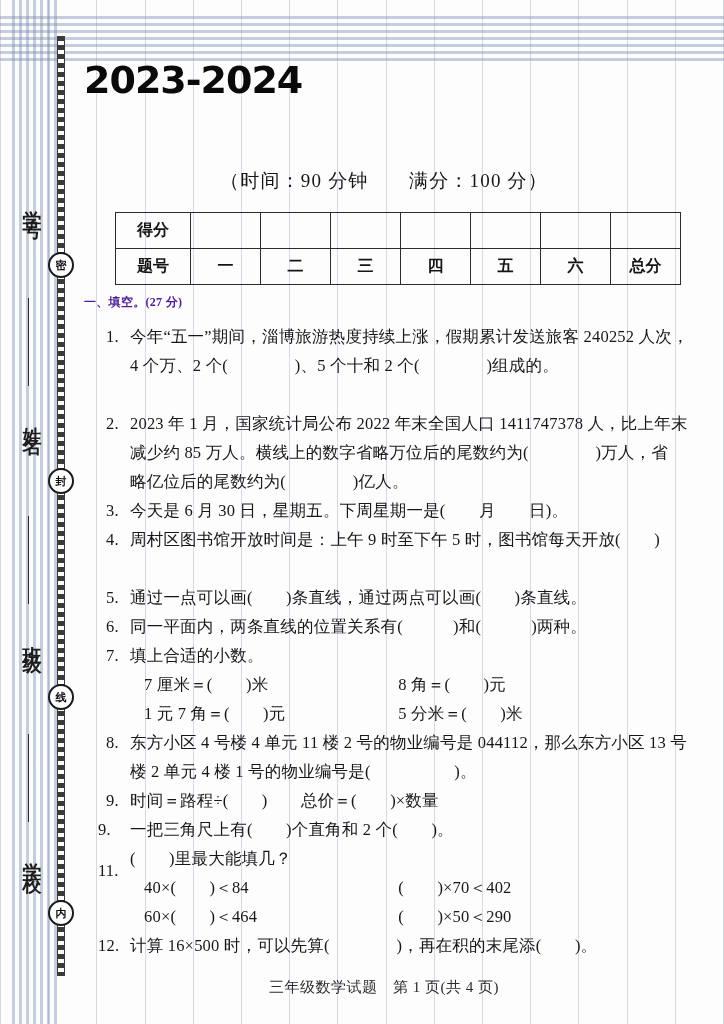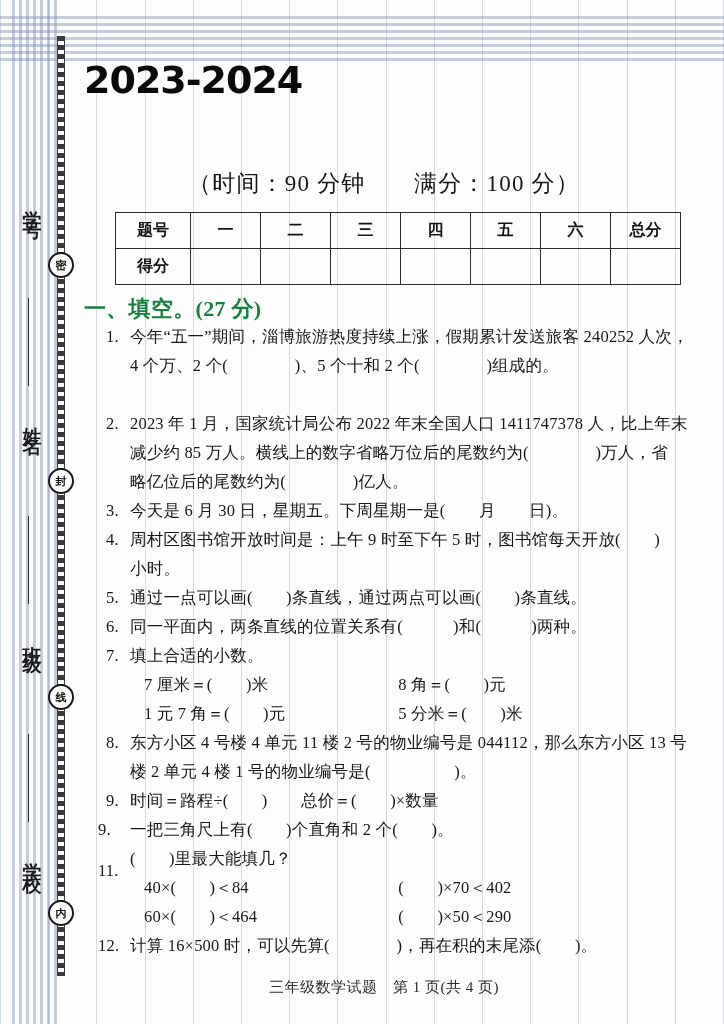--- a/index.html
+++ b/index.html
@@ -122,21 +122,21 @@
     font-size: 38px;
     letter-spacing: -1px;
     color: #0a0a0a;
   }
   .exam-meta {
     position: absolute;
     left: 0;
     top: 168px;
     width: 600px;
     text-align: center;
-    font-size: 23px;
+    font-size: 19px;
     color: #16161a;
     letter-spacing: 1.2px;
   }
 
   
   .score-table {
     position: absolute;
     left: 31px;
     top: 212px;
     width: 566px;
@@ -155,23 +155,23 @@
   }
   .score-table td.rowhead { width: 72px; }
 
   
   .section {
     position: absolute;
     left: 0;
     width: 616px;
   }
   .sec-title {
-    font-size: 22px;
-    font-weight: bold;
-    color: #15803d;
+    font-size: 12px;
+    font-weight: bold;
+    color: #4c1d95;
     letter-spacing: 0.3px;
   }
   .q {
     font-size: 16.5px;
     color: #17171b;
     letter-spacing: 0.2px;
     line-height: 29px;
   }
   .q .ln {
     display: block;
@@ -222,40 +222,40 @@
   <div class="vlabel" style="top:848px;">学校</div>
 
   <div id="content">
 
     <div class="doc-year">2023-2024</div>
 
     <div class="exam-meta">（时间：90 分钟　　满分：100 分）</div>
 
     <table class="score-table">
       <tbody>
+        <tr>
+          <td class="rowhead">得分</td>
+          <td></td>
+          <td></td>
+          <td></td>
+          <td></td>
+          <td></td>
+          <td></td>
+          <td></td>
+        </tr>
         <tr>
           <td class="rowhead">题号</td>
           <td>一</td>
           <td>二</td>
           <td>三</td>
           <td>四</td>
           <td>五</td>
           <td>六</td>
           <td>总分</td>
         </tr>
-        <tr>
-          <td class="rowhead">得分</td>
-          <td></td>
-          <td></td>
-          <td></td>
-          <td></td>
-          <td></td>
-          <td></td>
-          <td></td>
-        </tr>
       </tbody>
     </table>
 
     <div class="section" style="top:294px;">
       <div class="sec-title">一、填空。(27 分)</div>
     </div>
 
     <div class="section q" style="top:322px;">
       <span class="ln indent">1.</span>
     </div>
@@ -278,21 +278,20 @@
     </div>
     <div class="section q" style="top:496px;">
       <span class="ln" style="padding-left:46px;">今天是 6 月 30 日，星期五。下周星期一是(　　月　　日)。</span>
     </div>
 
     <div class="section q" style="top:525px;">
       <span class="ln indent">4.</span>
     </div>
     <div class="section q" style="top:525px;">
       <span class="ln" style="padding-left:46px;">周村区图书馆开放时间是：上午 9 时至下午 5 时，图书馆每天开放(　　)</span>
-      <span class="ln" style="padding-left:46px;">小时。</span>
     </div>
 
     <div class="section q" style="top:583px;">
       <span class="ln indent">5.</span>
     </div>
     <div class="section q" style="top:583px;">
       <span class="ln" style="padding-left:46px;">通过一点可以画(　　)条直线，通过两点可以画(　　)条直线。</span>
     </div>
 
     <div class="section q" style="top:612px;">

